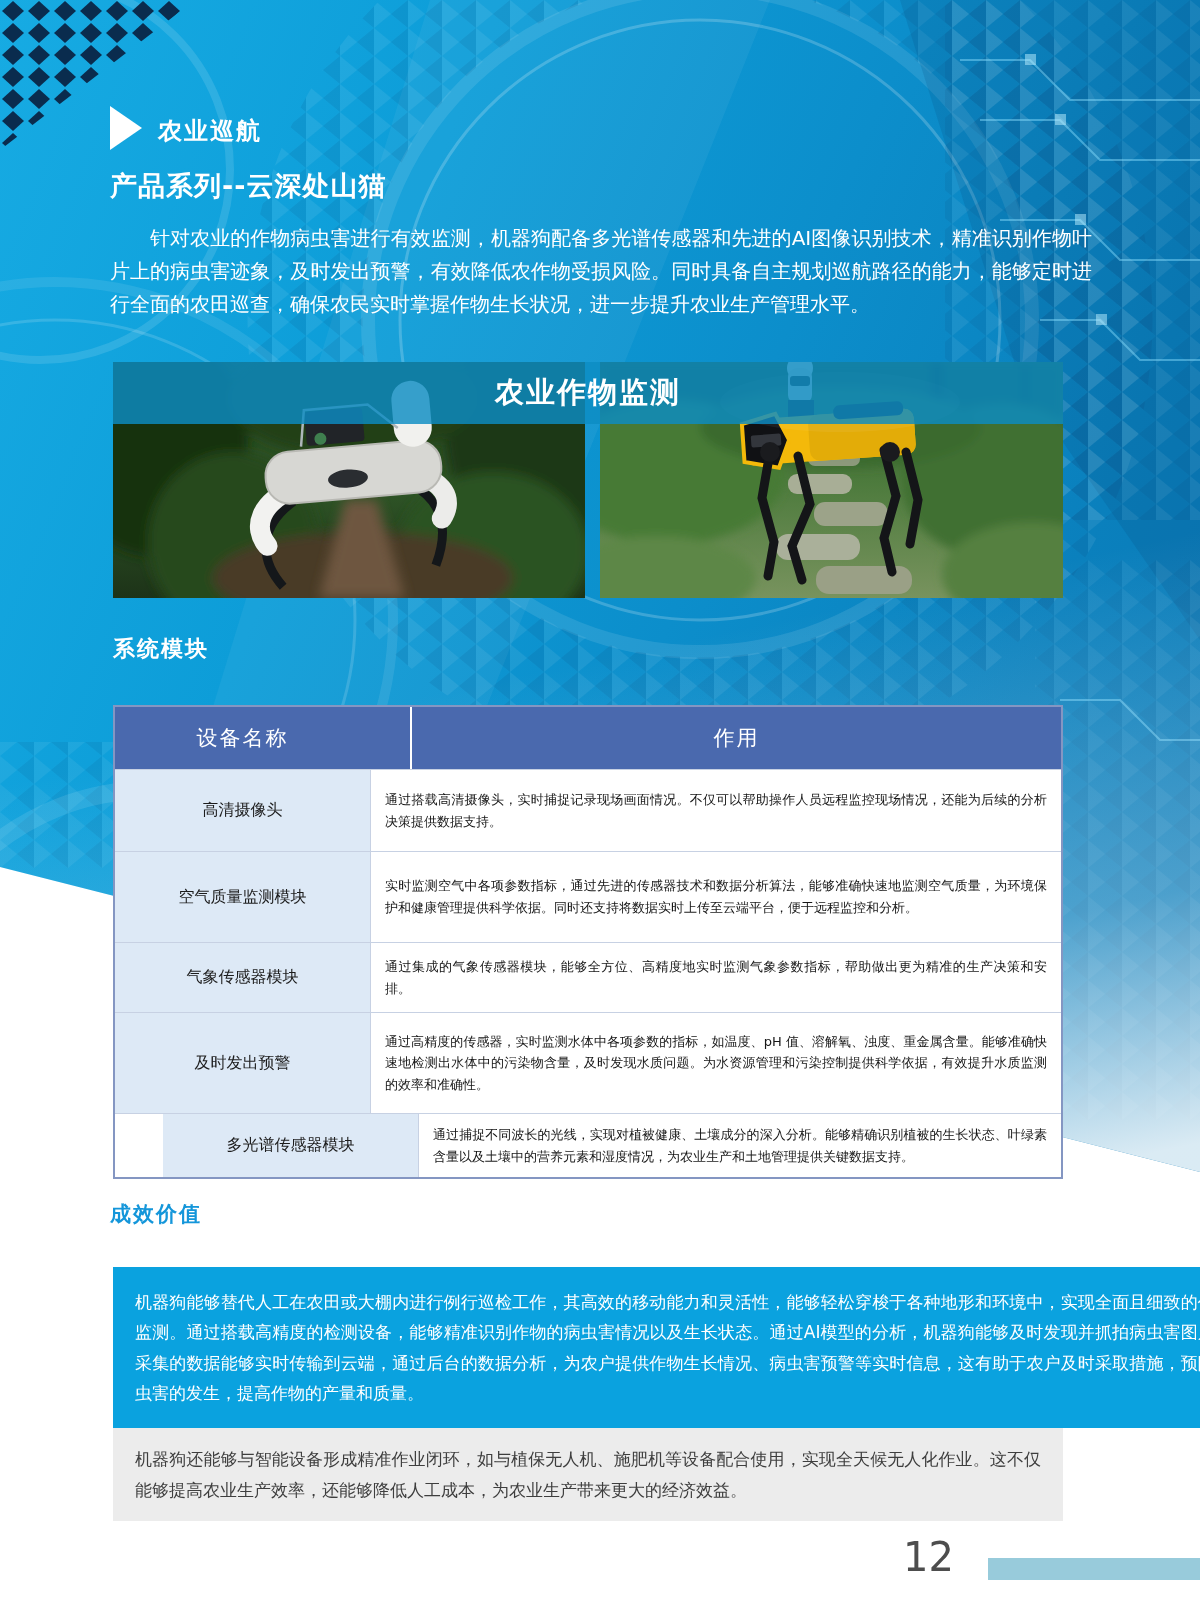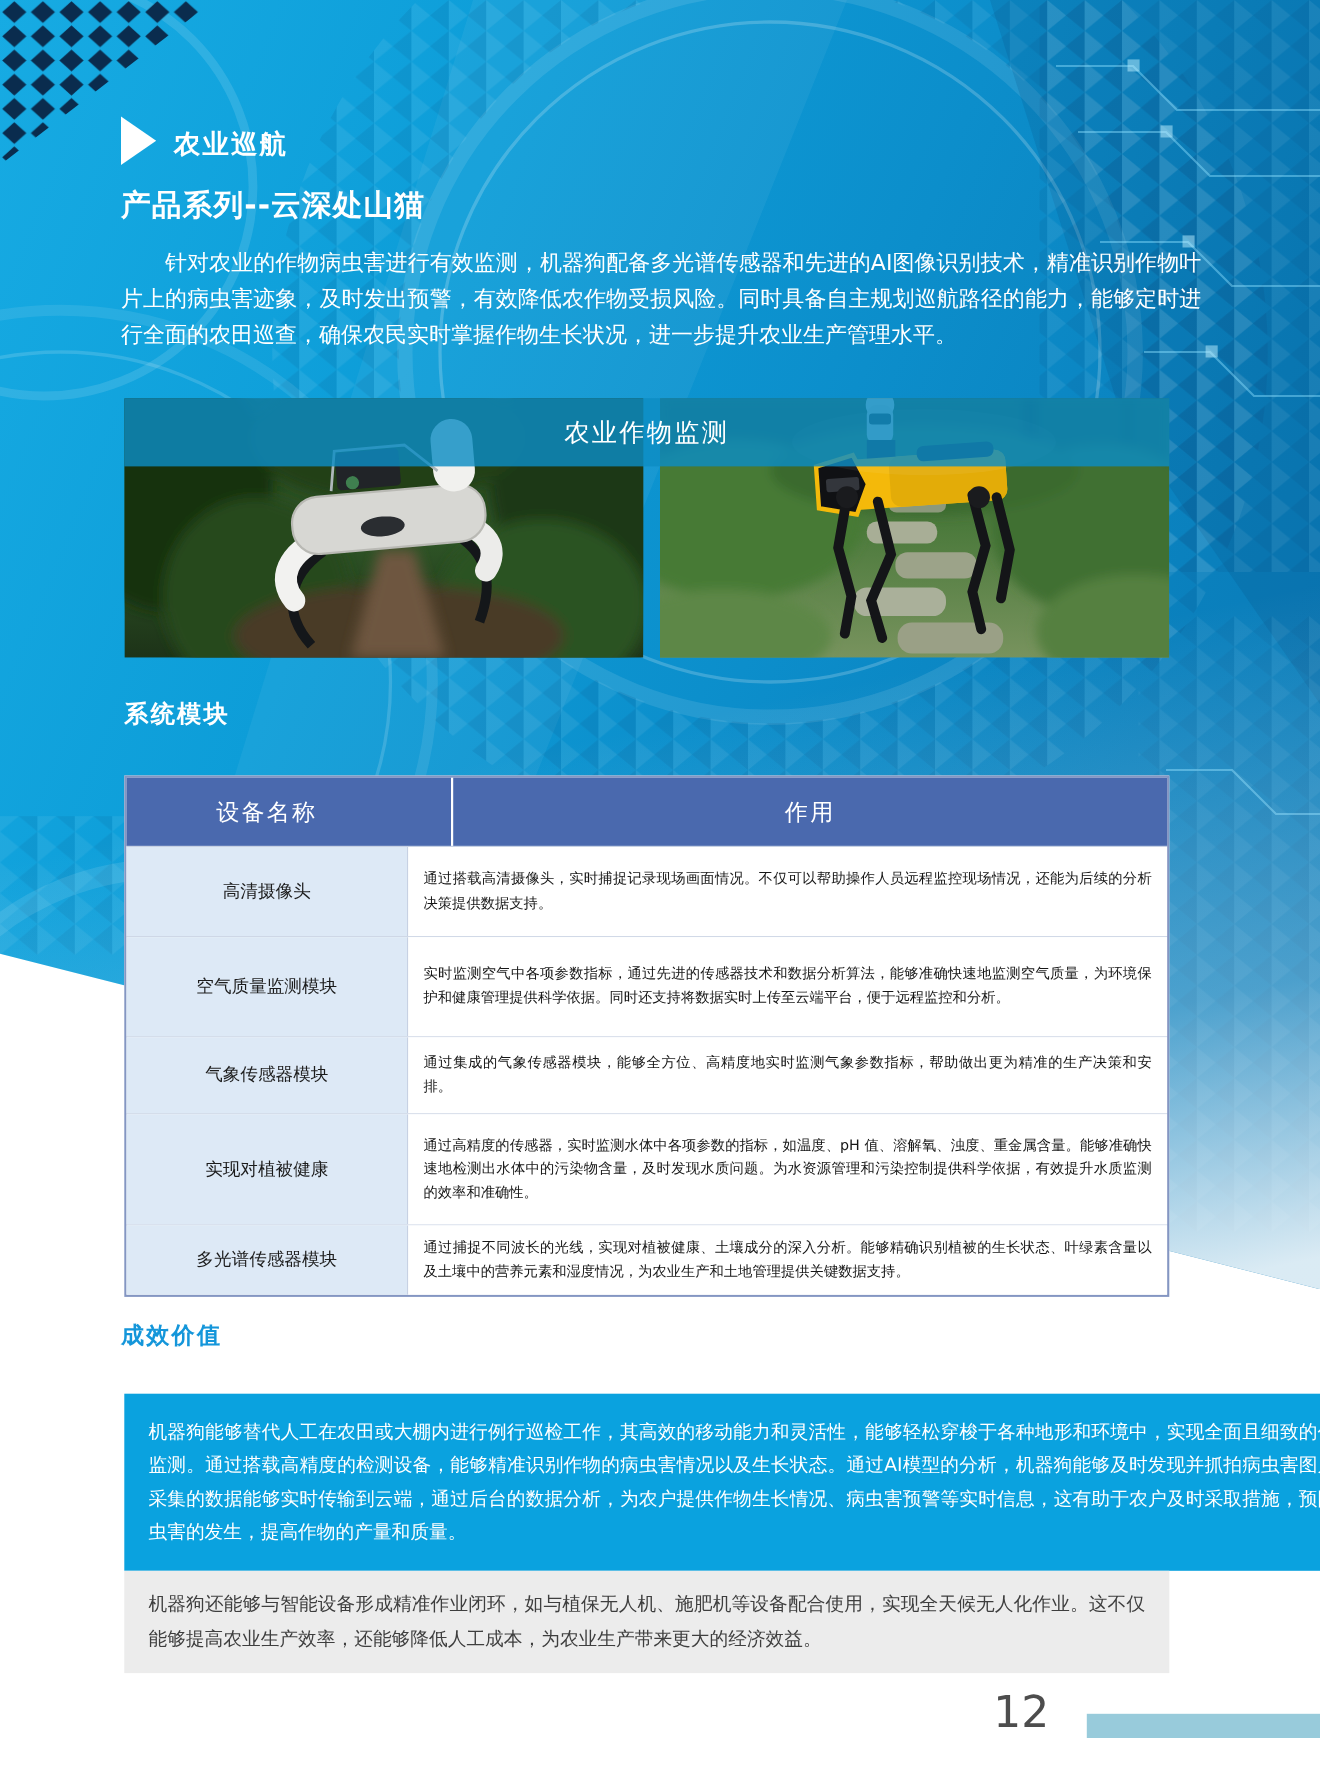--- a/index.html
+++ b/index.html
@@ -26,35 +26,35 @@
   .intro{position:absolute;left:110px;top:222px;width:982px;font-size:20px;line-height:1.66;color:#fff;
     text-align:justify;text-indent:2em;}
   
   .gallery{position:absolute;left:113px;top:362px;width:950px;height:236px;display:flex;gap:15px;}
   .photo{height:236px;overflow:hidden;}
   .photo svg{display:block;width:100%;height:100%;}
   .photo-left{width:472px;}
   .photo-right{width:463px;}
   .gallery-overlay{position:absolute;left:0;top:0;width:950px;height:62px;
     background:rgba(12,140,195,0.82);display:flex;align-items:center;justify-content:center;}
-  .gallery-overlay-title{font-size:23px;font-weight:normal;color:#fff;letter-spacing:2px;}
+  .gallery-overlay-title{font-size:29px;font-weight:bold;color:#fff;letter-spacing:2px;}
   .modules-title{position:absolute;left:113px;top:634px;font-size:22px;font-weight:bold;color:#fff;letter-spacing:2px;}
   
   .modules-table{position:absolute;left:113px;top:705px;width:950px;box-sizing:border-box;
     border:2px solid var(--table_border,#8496c2);background:#fff;}
   .thead{display:flex;height:62px;background:var(--table_header_bg,#4a69ae);color:#fff;gap:40px;}
   .th{display:flex;align-items:center;justify-content:center;font-size:21px;letter-spacing:2px;}
   .th-left{width:255px;}
   .th-right{flex:1;border-left:2px solid #fff;}
   .trow{display:flex;border-top:1px solid #c7d1e3;}
   .trow:nth-child(2){height:81px;}
   .trow:nth-child(3){height:90px;}
   .trow:nth-child(4){height:69px;}
   .trow:nth-child(5){height:100px;}
-  .trow:nth-child(6){height:63px;}
+  .trow:nth-child(6){height:63px;padding-left:48px;}
   .cell-name{width:255px;background:var(--table_name_cell_bg,#dde9f6);display:flex;align-items:center;
     justify-content:center;font-size:16px;color:#1c1c1c;text-align:right;}
   .cell-desc{flex:1;border-left:1px solid #c7d1e3;background:#fff;display:flex;align-items:center;
     padding:2px 14px;font-size:13px;line-height:1.66;color:#161616;text-align:justify;box-sizing:border-box;}
   
   .value-title{position:absolute;left:110px;top:1200px;font-size:21px;font-weight:bold;
     color:var(--accent_heading,#1496da);letter-spacing:2px;}
   .highlight-box{position:absolute;left:113px;top:1267px;width:1141px;box-sizing:border-box;
     background:var(--highlight_box_bg,#0aa2df);color:#fff;padding:20px 22px;font-size:17px;
     line-height:1.78;text-align:justify;}
@@ -226,21 +226,21 @@
     </div>
     <div class="trow">
       <div class="cell-name">空气质量监测模块</div>
       <div class="cell-desc">实时监测空气中各项参数指标，通过先进的传感器技术和数据分析算法，能够准确快速地监测空气质量，为环境保护和健康管理提供科学依据。同时还支持将数据实时上传至云端平台，便于远程监控和分析。</div>
     </div>
     <div class="trow">
       <div class="cell-name">气象传感器模块</div>
       <div class="cell-desc">通过集成的气象传感器模块，能够全方位、高精度地实时监测气象参数指标，帮助做出更为精准的生产决策和安排。</div>
     </div>
     <div class="trow">
-      <div class="cell-name">实现对植被健康</div>
+      <div class="cell-name">及时发出预警</div>
       <div class="cell-desc">通过高精度的传感器，实时监测水体中各项参数的指标，如温度、pH 值、溶解氧、浊度、重金属含量。能够准确快速地检测出水体中的污染物含量，及时发现水质问题。为水资源管理和污染控制提供科学依据，有效提升水质监测的效率和准确性。</div>
     </div>
     <div class="trow">
       <div class="cell-name">多光谱传感器模块</div>
       <div class="cell-desc">通过捕捉不同波长的光线，实现对植被健康、土壤成分的深入分析。能够精确识别植被的生长状态、叶绿素含量以及土壤中的营养元素和湿度情况，为农业生产和土地管理提供关键数据支持。</div>
     </div>
   </div>
 
   <div class="value-title">成效价值</div>
   <div class="highlight-box">机器狗能够替代人工在农田或大棚内进行例行巡检工作，其高效的移动能力和灵活性，能够轻松穿梭于各种地形和环境中，实现全面且细致的作物监测。通过搭载高精度的检测设备，能够精准识别作物的病虫害情况以及生长状态。通过AI模型的分析，机器狗能够及时发现并抓拍病虫害图片。采集的数据能够实时传输到云端，通过后台的数据分析，为农户提供作物生长情况、病虫害预警等实时信息，这有助于农户及时采取措施，预防病虫害的发生，提高作物的产量和质量。</div>

